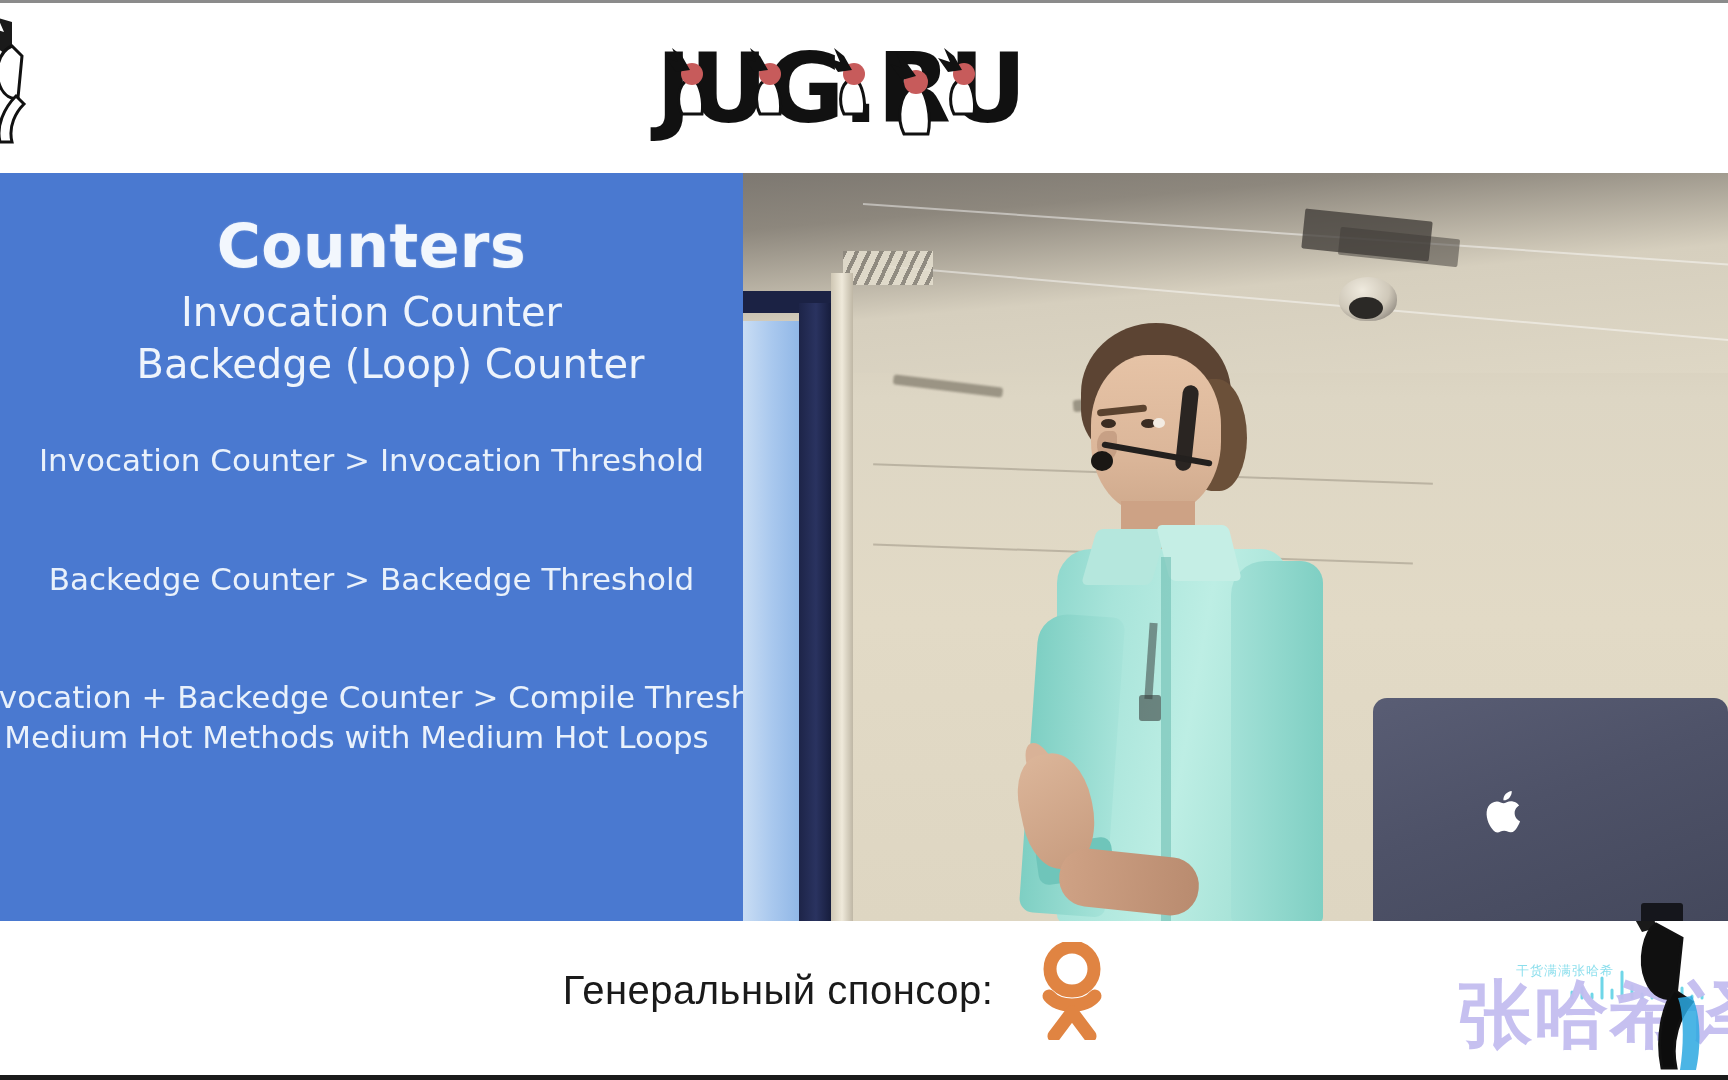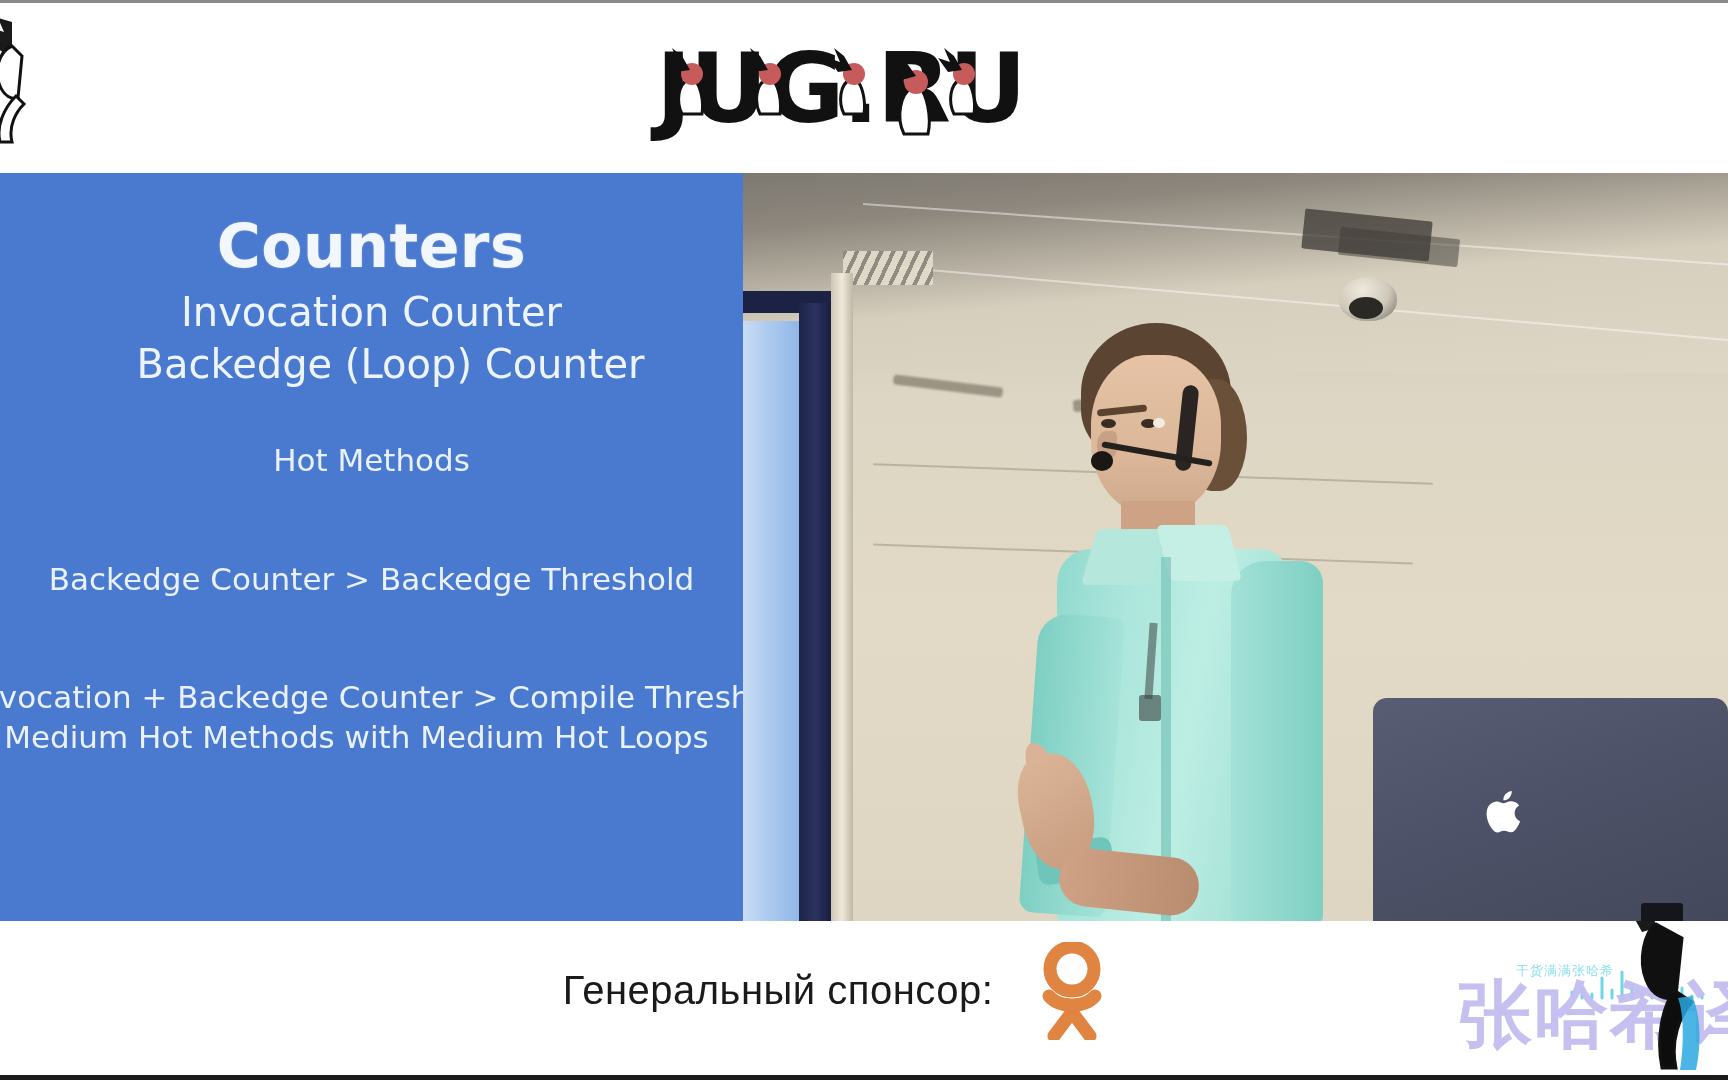--- a/index.html
+++ b/index.html
@@ -347,21 +347,21 @@
 
   <div class="content">
 
     <div class="slide">
       <div class="slide-title">Counters</div>
 
       <div class="slide-sub s1">Invocation Counter</div>
       <div class="slide-sub s2">Backedge (Loop) Counter</div>
 
       <div class="rule-block b1">
-        <div class="rule-line2">Hot Methods</div>
+        <div class="rule-line1">Invocation Counter &gt; Invocation Threshold</div>
       </div>
 
       <div class="rule-block b2">
         <div class="rule-line1">Backedge Counter &gt; Backedge Threshold</div>
       </div>
 
       <div class="rule-block b3">
         <div class="rule-line1">Invocation + Backedge Counter &gt; Compile Threshold</div>
         <div class="rule-line2">Medium Hot Methods with Medium Hot Loops</div>
       </div>

